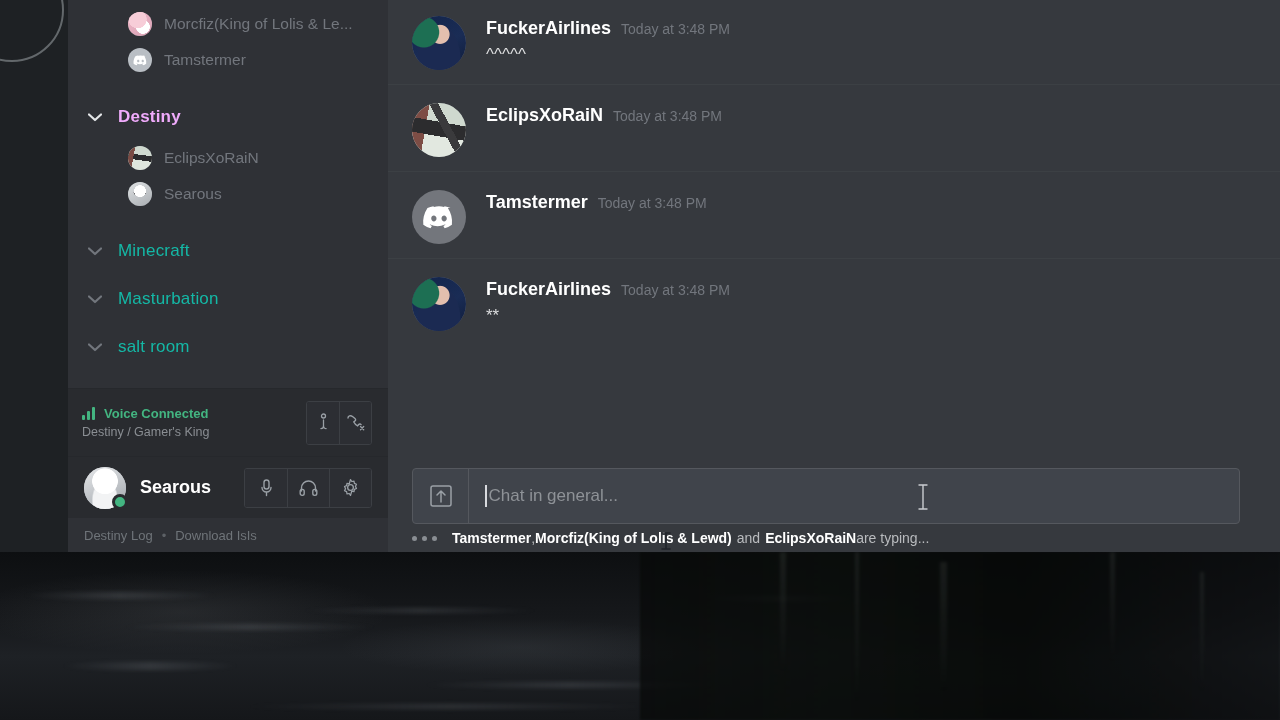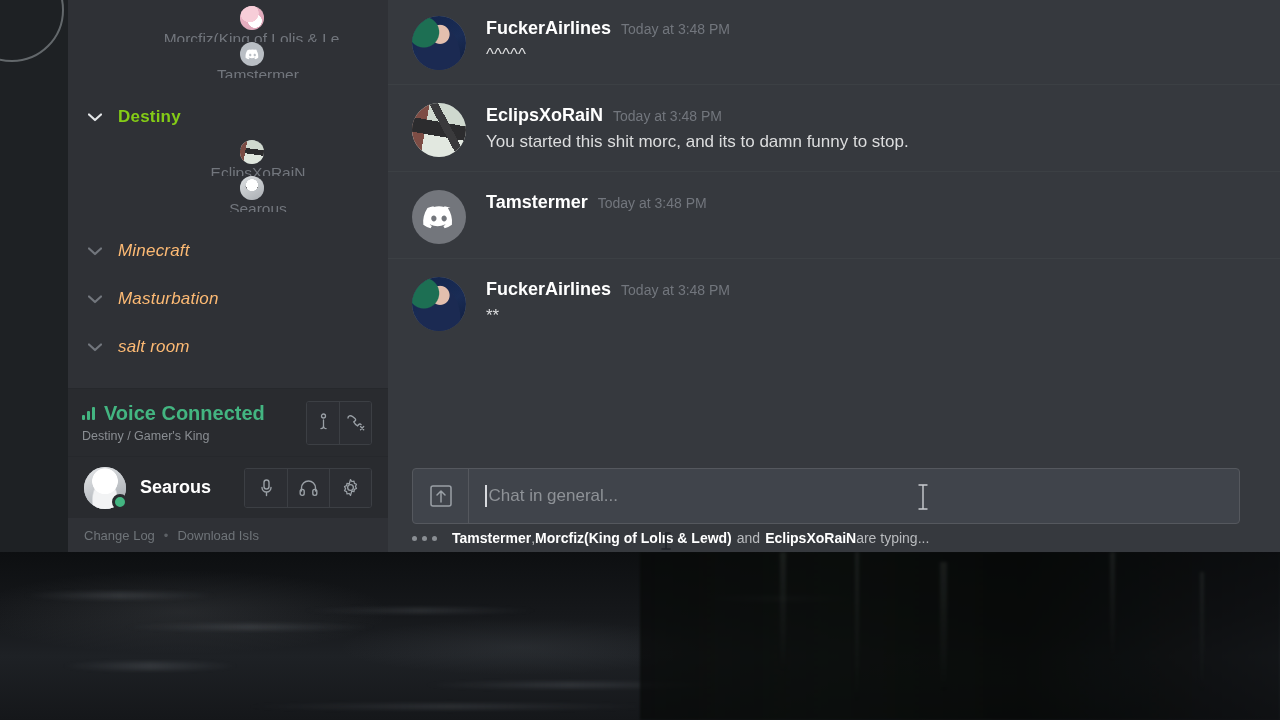--- a/index.html
+++ b/index.html
@@ -67,21 +67,20 @@
   }
   .channels {
     flex: 1;
     overflow: hidden;
     padding-top: 0;
   }
   .vc-member {
     display: flex; align-items: center;
     height: 36px;
     padding-left: 60px;
-    flex-direction: column;
   }
   .vc-member .av {
     width: 24px; height: 24px; border-radius: 50%;
     flex: none; margin-right: 12px;
     overflow: hidden; position: relative;
     background: #72767d;
   }
   .vc-member .nm {
     font-size: 15.5px;
     color: #72767d;
@@ -100,41 +99,41 @@
     margin-right: 12px;
     flex: none;
     display: flex; align-items: center; justify-content: center;
   }
   .cat .chev svg { display: block; }
   .cat .nm {
     font-size: 17px;
     font-weight: bold;
     letter-spacing: .2px;
   }
-  .cat.active .nm { color: #84cc16; }
-  .cat.dim .nm { color: #fdba74; font-weight: normal; font-size: 17px; font-style: italic; }
+  .cat.active .nm { color: #f0abfc; }
+  .cat.dim .nm { color: #14b8a6; font-weight: normal; font-size: 17px; }
   .cat.dim .chev svg path { stroke: #72767d; }
   .cat.active .chev svg path { stroke: #e4e6e8; }
 
   
   .voice-panel {
     height: 68px;
     background: #292b2f;
     border-top: 1px solid #26282c;
     display: flex; align-items: center;
     padding: 0 16px 0 14px;
   }
   .voice-left { flex: 1; min-width: 0; }
   .voice-status { display: flex; align-items: center; }
   .signal { display: flex; align-items: flex-end; height: 13px; margin-right: 7px; }
   .signal i { display: block; width: 3px; background: #43b581; margin-right: 2px; border-radius: 1px; }
   .signal i:nth-child(1){ height: 5px; }
   .signal i:nth-child(2){ height: 9px; }
   .signal i:nth-child(3){ height: 13px; }
-  .voice-title { color: #43b581; font-size: 20px; font-weight: bold; }
+  .voice-title { color: #43b581; font-size: 13px; font-weight: bold; }
   .voice-sub { color: #8a8e93; font-size: 12.5px; margin-top: 4px; }
   .voice-btns { display: flex; border: 1px solid #3c3f44; border-radius: 3px; overflow: hidden; }
   .voice-btns .vb {
     width: 32px; height: 42px;
     display: flex; align-items: center; justify-content: center;
     background: #2c2e33;
   }
   .voice-btns .vb + .vb { border-left: 1px solid #3c3f44; }
 
   
@@ -435,21 +434,21 @@
         <div class="ub">
           <svg width="19" height="19" viewBox="0 0 20 20">
             <circle cx="10" cy="10" r="3" fill="none" stroke="#9aa0a6" stroke-width="1.4"></circle>
             <path d="M10 1.6l1.3 2.1 2.4-.5.4 2.4 2.2 1-1.1 2.2 1.1 2.2-2.2 1-.4 2.4-2.4-.5L10 18.4l-1.3-2.1-2.4.5-.4-2.4-2.2-1 1.1-2.2L3.7 9l2.2-1 .4-2.4 2.4.5z" fill="none" stroke="#9aa0a6" stroke-width="1.3" stroke-linejoin="round"></path>
           </svg>
         </div>
       </div>
     </div>
 
     <div class="footer-links">
-      <span>Change Log</span>
+      <span>Destiny Log</span>
       <span class="sep">•</span>
       <span>Download IsIs</span>
     </div>
   </div>
 
   <div class="main">
 
     <div class="messages">
 
       <div class="msg" style="padding-top:16px;">
@@ -477,21 +476,20 @@
           <div class="art" style="background:
              linear-gradient(10deg, transparent 0 40%, #2c2c2e 40% 63%, transparent 63% 100%);"></div>
           <div class="art" style="background:
              linear-gradient(62deg, transparent 0 55%, #3a3a3c 55% 66%, transparent 66% 100%);"></div>
         </div>
         <div class="body">
           <div class="head">
             <span class="author">EclipsXoRaiN</span>
             <span class="ts">Today at 3:48 PM</span>
           </div>
-          <div class="text">You started this shit morc, and its to damn funny to stop.</div>
         </div>
       </div>
 
       <div class="msg">
         <div class="avatar" style="background:#73767c;display:flex;align-items:center;justify-content:center;">
           <svg width="34" height="25" viewBox="0 0 24 18">
             <path fill="#ffffff" d="M20.3 2.2A17 17 0 0 0 16 .9l-.3.5a15 15 0 0 0-7.4 0L8 .9a17 17 0 0 0-4.3 1.3C1 6.3.3 10.3.7 14.2a17 17 0 0 0 5.2 2.6l1-1.7c-.6-.2-1.1-.5-1.6-.8l.4-.3a12 12 0 0 0 10.6 0l.4.3-1.6.8 1 1.7a17 17 0 0 0 5.2-2.6c.5-4.6-.7-8.5-2.9-12zM8.3 11.8c-1 0-1.9-1-1.9-2.1 0-1.2.8-2.1 1.9-2.1s1.9 1 1.9 2.1c0 1.2-.9 2.1-1.9 2.1zm7.4 0c-1 0-1.9-1-1.9-2.1 0-1.2.9-2.1 1.9-2.1s1.9 1 1.9 2.1c0 1.2-.9 2.1-1.9 2.1z"></path>
           </svg>
         </div>
         <div class="body">

